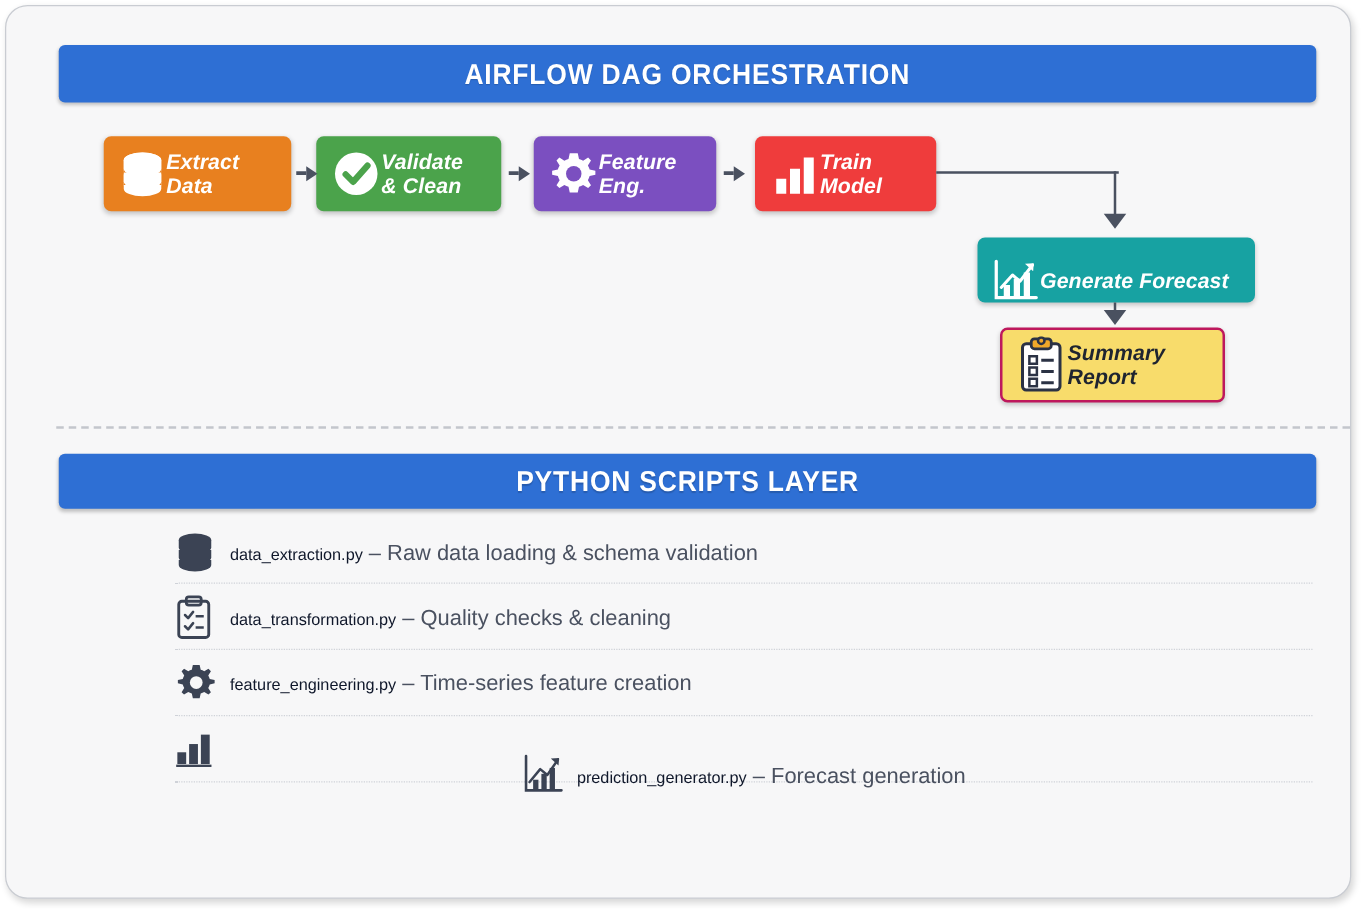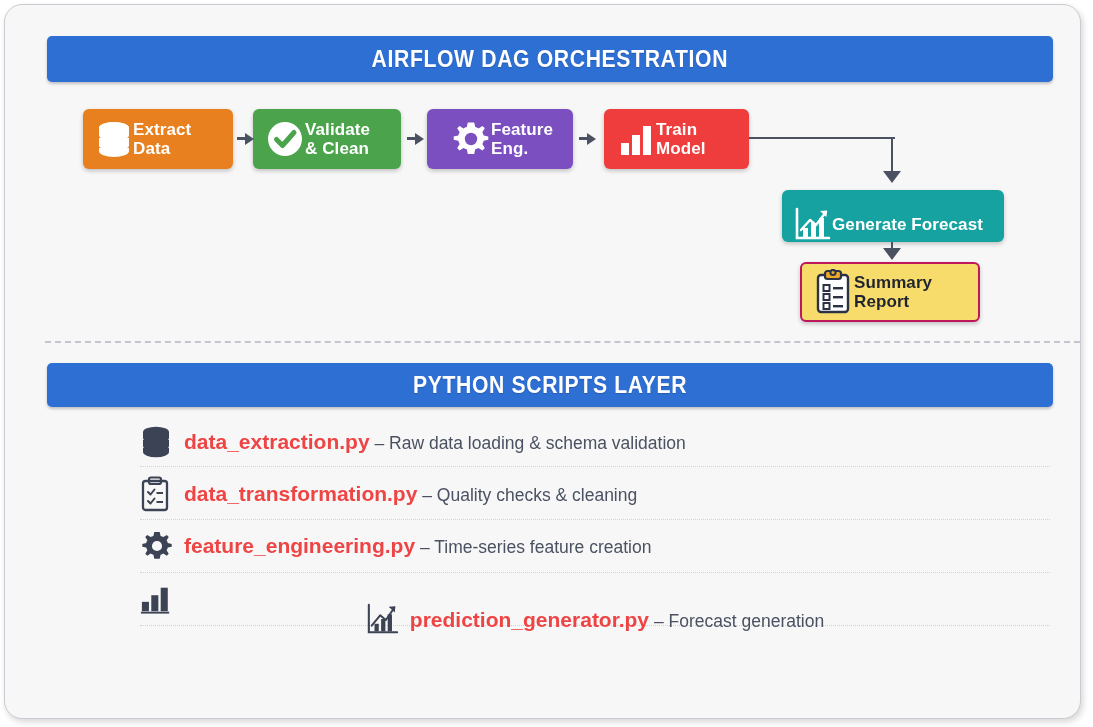--- a/index.html
+++ b/index.html
@@ -56,39 +56,40 @@
   #band-py   { left: 42px; top: 358px; width: 1006px; height: 44px; }
 
   
   .node {
     position: absolute;
     border-radius: 6px;
     display: flex;
     align-items: center;
     box-shadow: 0 2px 4px rgba(0,0,0,0.22);
     box-sizing: border-box;
+    font-style: italic;
   }
   .node .nlabel {
     color: #ffffff;
     font-weight: bold;
     font-size: 17px;
     line-height: 19px;
     white-space: pre-line;
     letter-spacing: 0.1px;
   }
   .node .nicon {
     display: flex;
     align-items: center;
     justify-content: center;
     flex: 0 0 auto;
   }
 
   #node-extract  { left: 78px;  top: 104px; width: 150px; height: 60px; background: #e8801f; padding: 0 0 0 12px; }
   #node-validate { left: 248px; top: 104px; width: 148px; height: 60px; background: #4ba34b; padding: 0 0 0 12px; }
-  #node-feature  { left: 422px; top: 104px; width: 146px; height: 60px; background: #7b4fc0; padding: 0 0 0 24px; }
+  #node-feature  { left: 422px; top: 104px; width: 146px; height: 60px; background: #7b4fc0; padding: 0 0 0 12px; }
   #node-train    { left: 599px; top: 104px; width: 145px; height: 60px; background: #ef3c3c; padding: 0 0 0 12px; }
   #node-forecast { left: 777px; top: 185px; width: 222px; height: 52px; background: #17a2a2; padding: 16px 0 0 12px; }
   #node-summary  { left: 795px; top: 257px; width: 180px; height: 60px; background: #f8dc6b;
                    border: 2px solid #be185d; padding: 0 0 0 10px; }
   #node-summary .nlabel { color: #1f2430; text-shadow: none; }
 
   
   .conn {
     position: absolute;
     background: #4a5160;
@@ -143,23 +144,23 @@
     display: flex;
     align-items: center;
     justify-content: flex-start;
   }
   .srow .stext {
     font-size: 17.5px;
     color: #4a5160;
     white-space: nowrap;
   }
   .srow .sname {
-    font-weight: bold;
-    color: #ef4444;
-    font-size: 21px;
+    font-weight: normal;
+    color: #0f172a;
+    font-size: 13px;
   }
   .sep {
     position: absolute;
     left: 135px;
     width: 910px;
     height: 0;
     border-top: 1.5px dotted #cfd2d8;
   }
   #row0 { top: 412px; }
   #row1 { top: 464px; }

